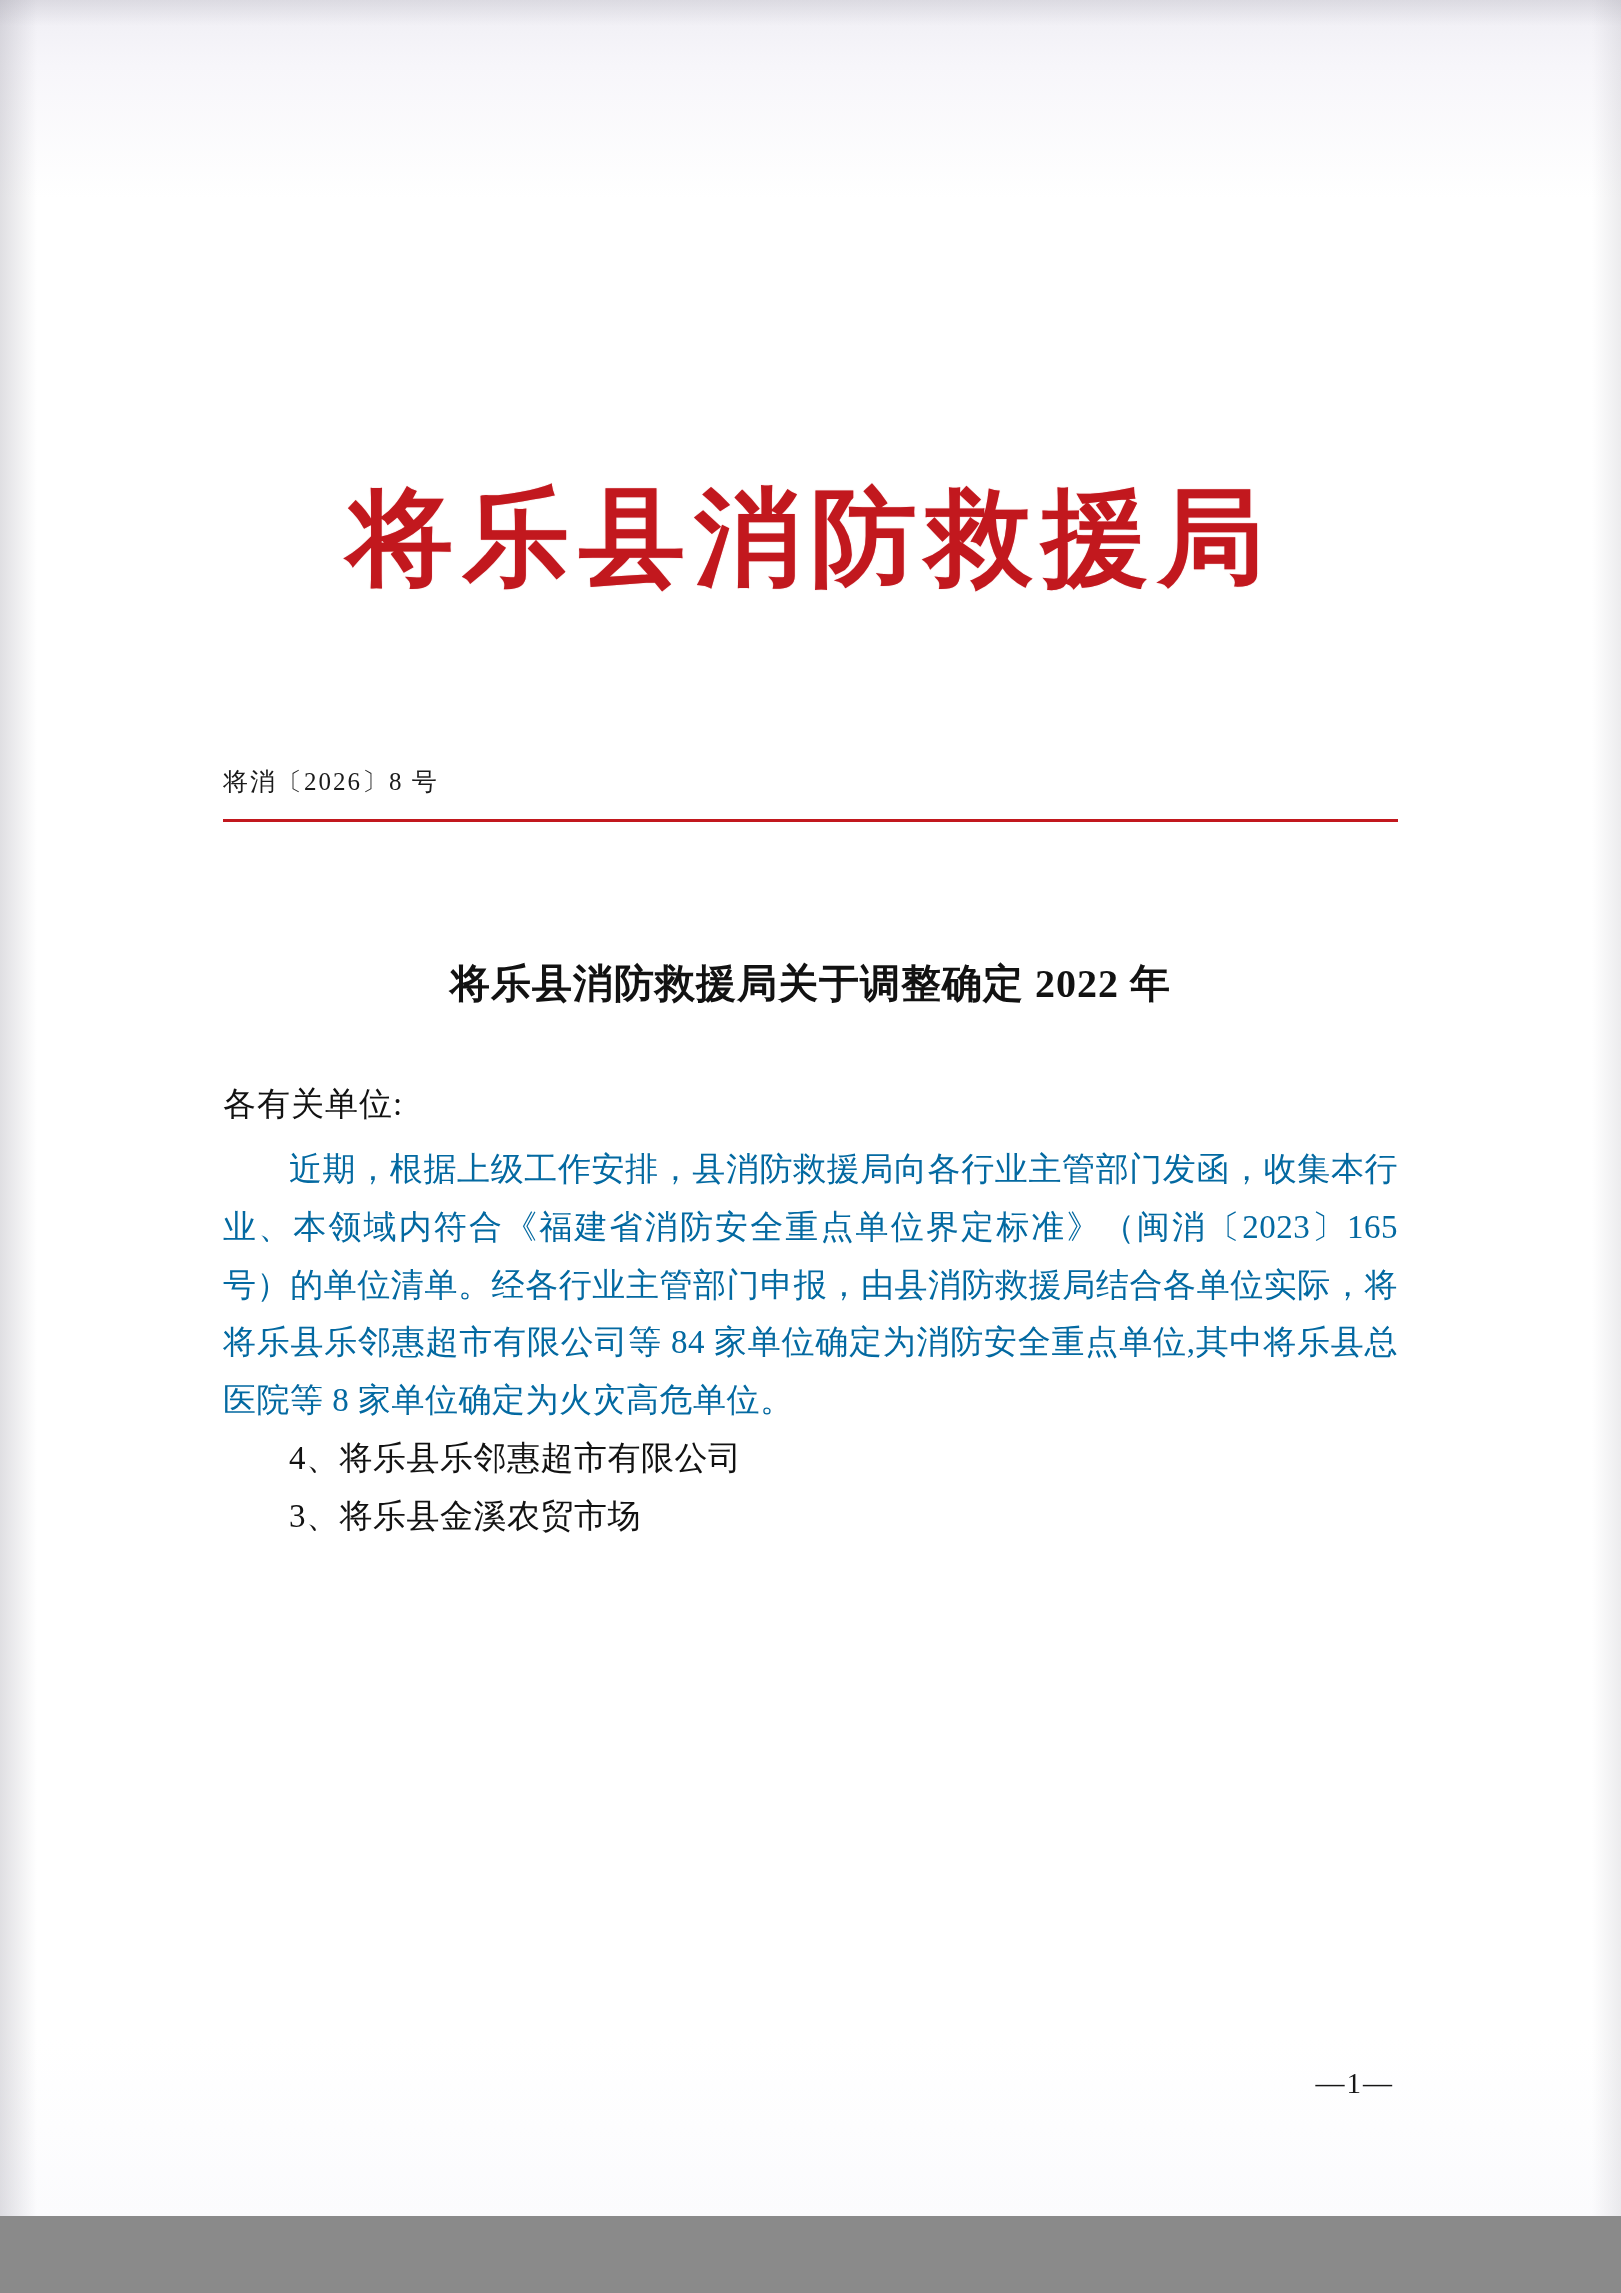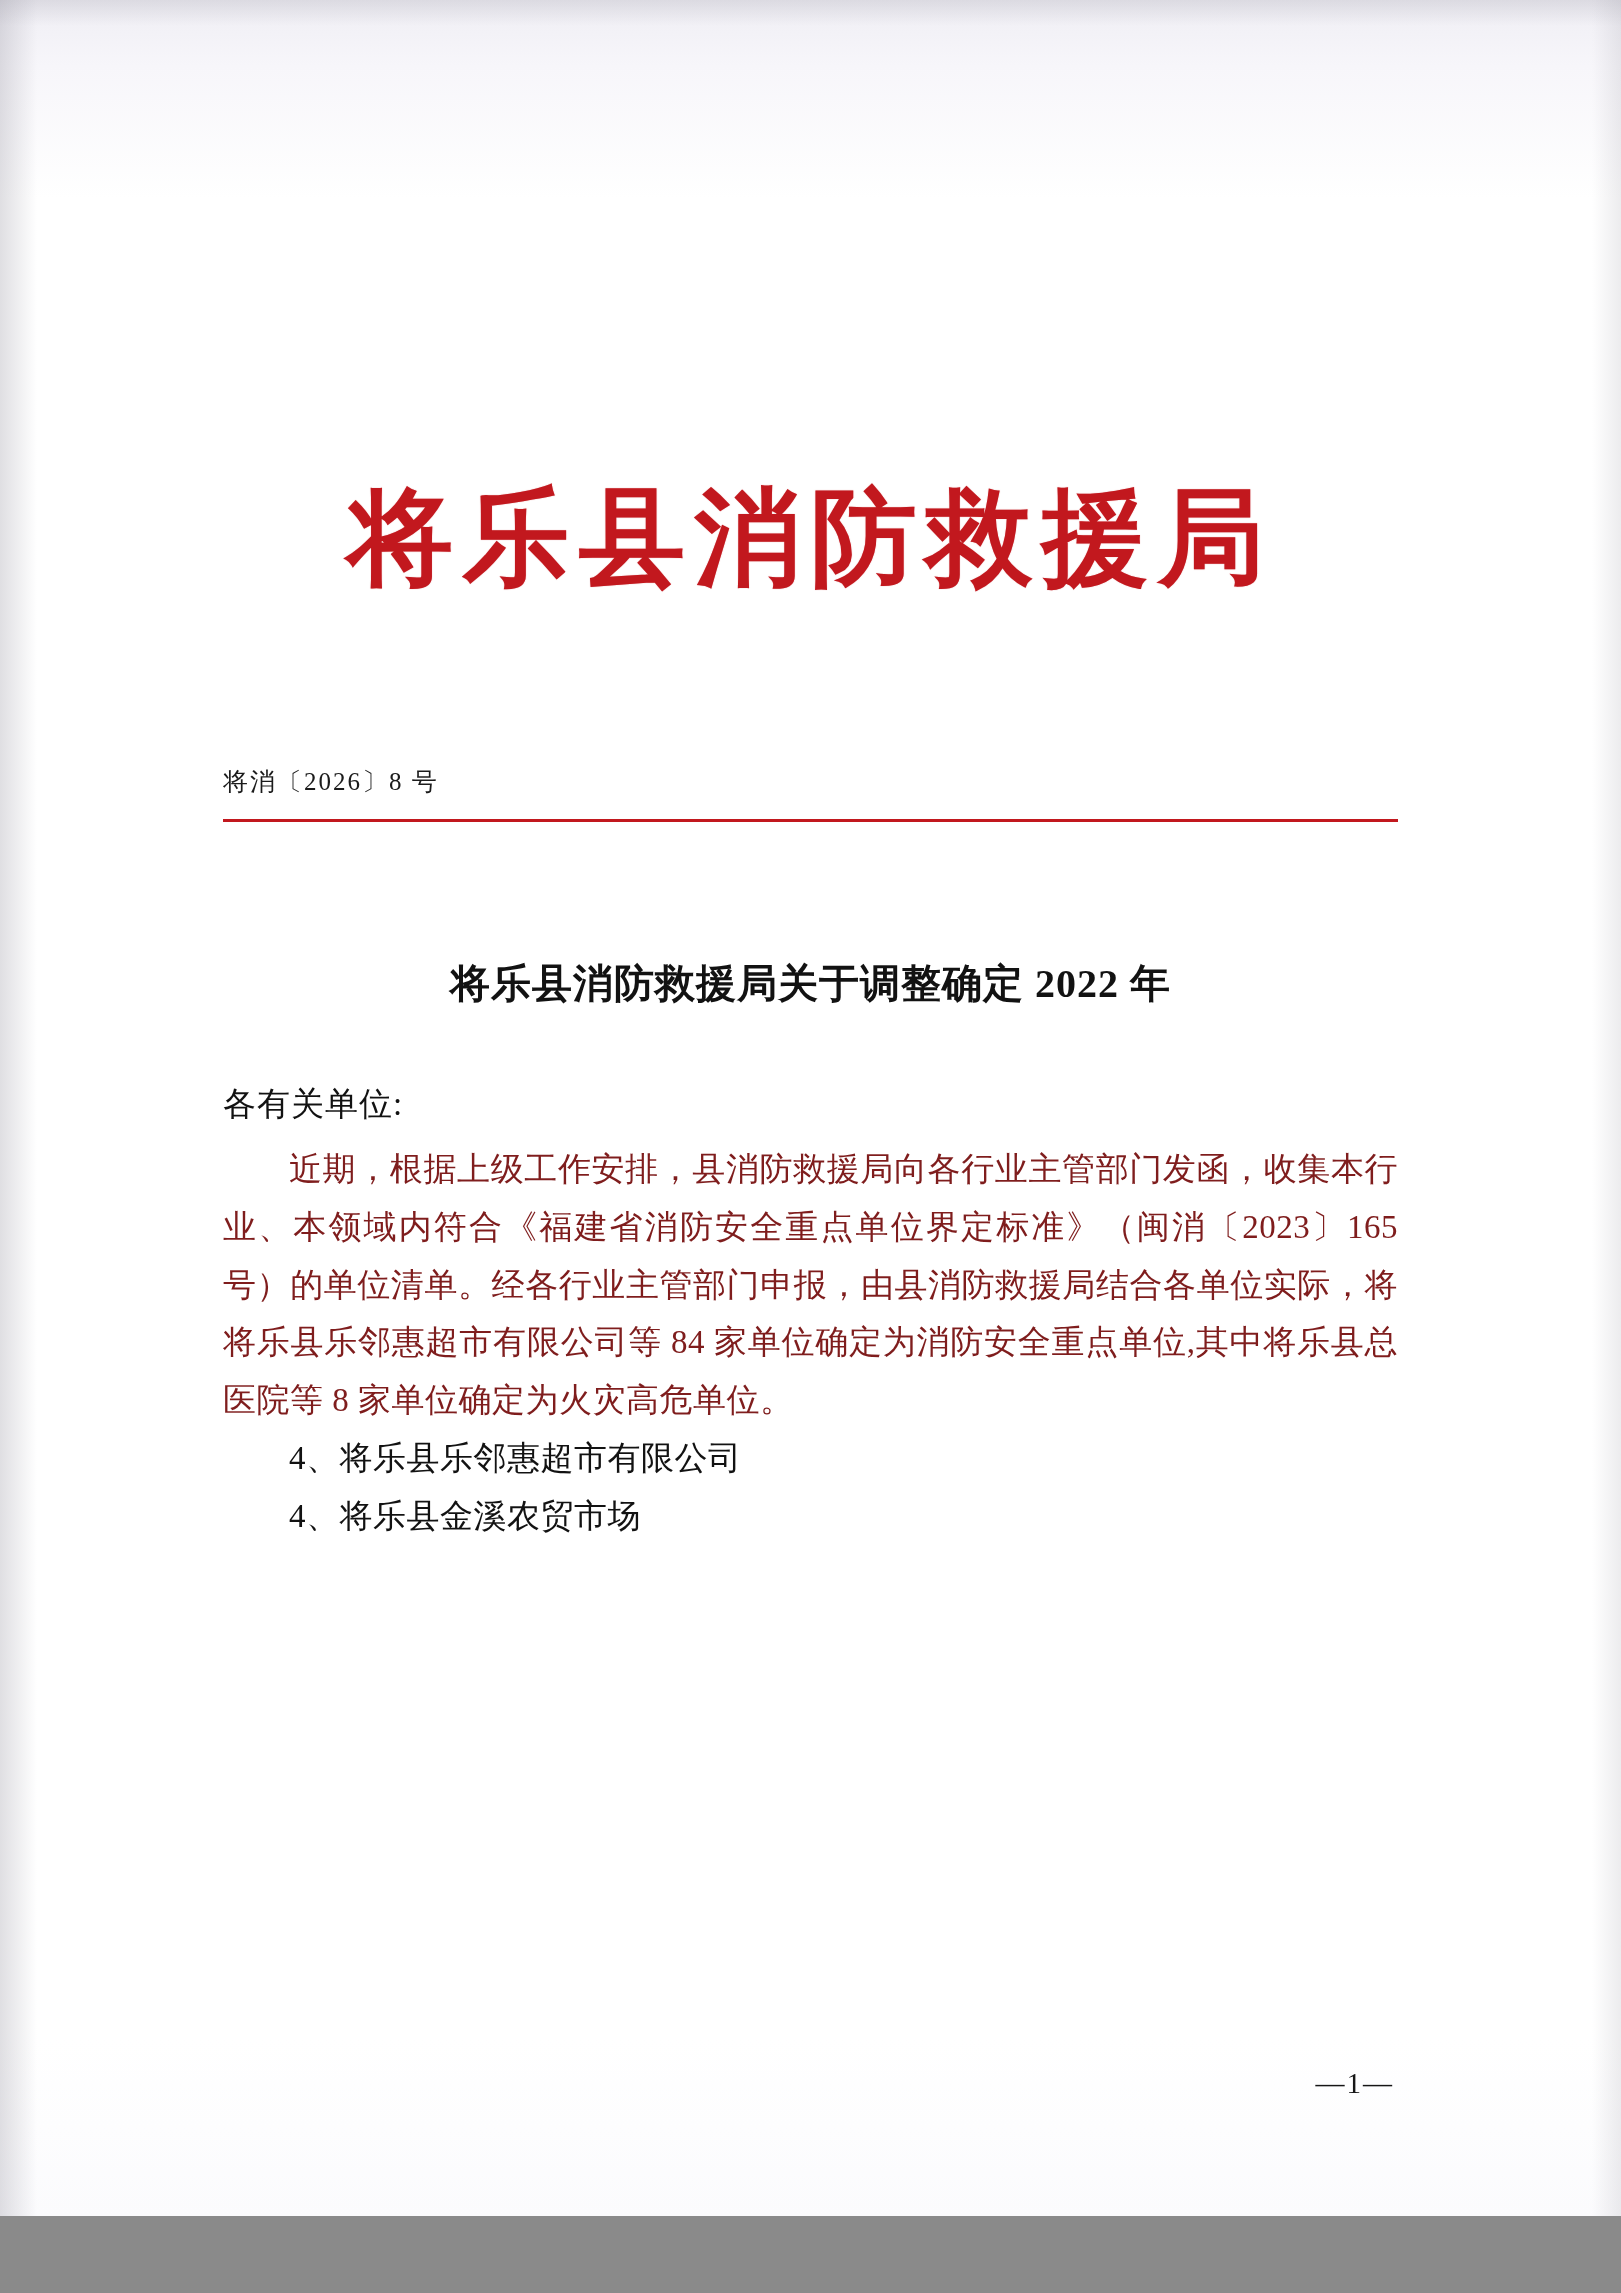--- a/index.html
+++ b/index.html
@@ -99,21 +99,21 @@
     font-size: 33px;
     letter-spacing: 1px;
     color: #121212;
   }
 
   .body-text {
     margin-top: 13.7px;
     font-size: 33px;
     line-height: 1.75;
     letter-spacing: 0.5px;
-    color: #7f1d1d;
+    color: #0369a1;
     text-align: justify;
   }
   .body-text p {
     margin: 0;
     text-indent: 2em;
   }
   .list-item {
     margin: 0;
     text-indent: 2em;
     font-size: 33px;
@@ -154,20 +154,20 @@
     </div>
 
     <div class="salutation">各有关单位:</div>
 
     <div class="body-text">
       <p>近期，根据上级工作安排，县消防救援局向各行业主管部门发函，收集本行业、本领域内符合《福建省消防安全重点单位界定标准》（闽消〔2023〕165 号）的单位清单。经各行业主管部门申报，由县消防救援局结合各单位实际，将将乐县乐邻惠超市有限公司等 84 家单位确定为消防安全重点单位,其中将乐县总医院等 8 家单位确定为火灾高危单位。</p>
     </div>
 
     <div>
       <p class="list-item">4、将乐县乐邻惠超市有限公司</p>
-      <p class="list-item">4、将乐县金溪农贸市场</p>
+      <p class="list-item">3、将乐县金溪农贸市场</p>
     </div>
 
   </div>
 
   <div class="page-number">—1—</div>
 </div>
 
 
 </body></html>

